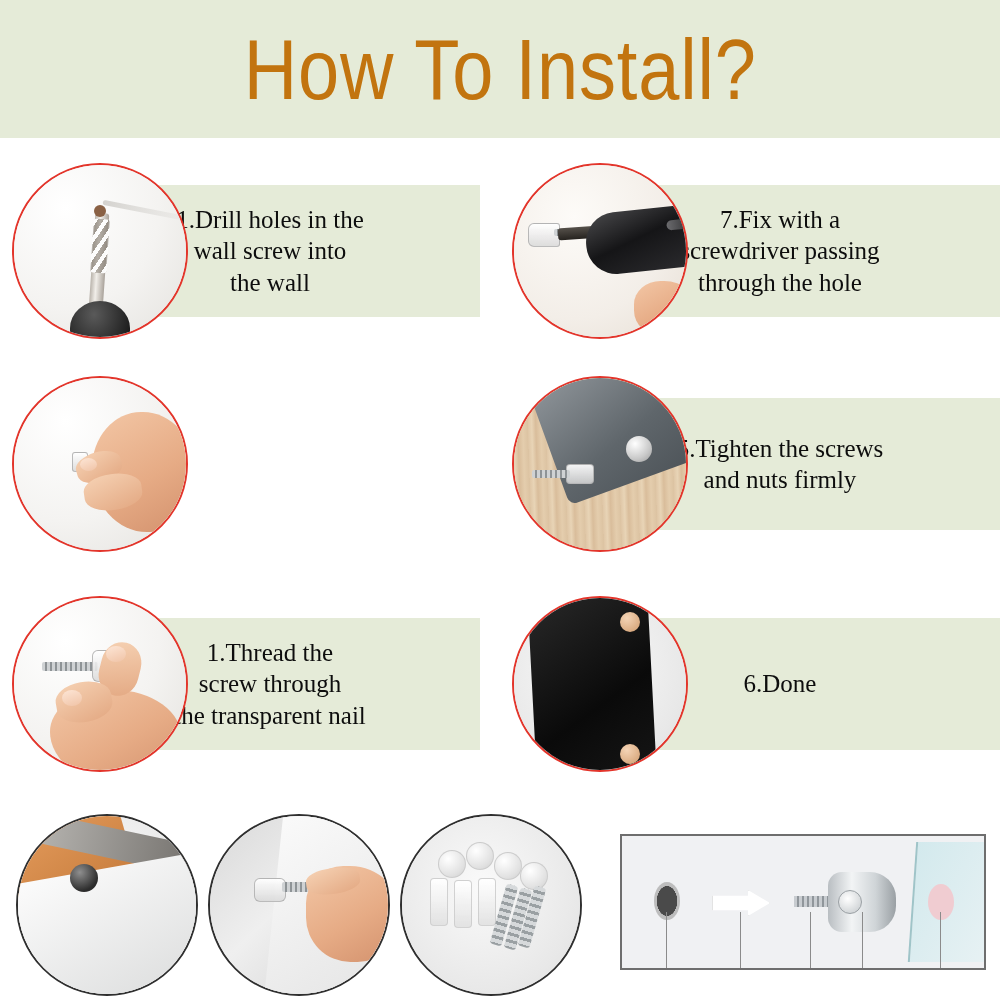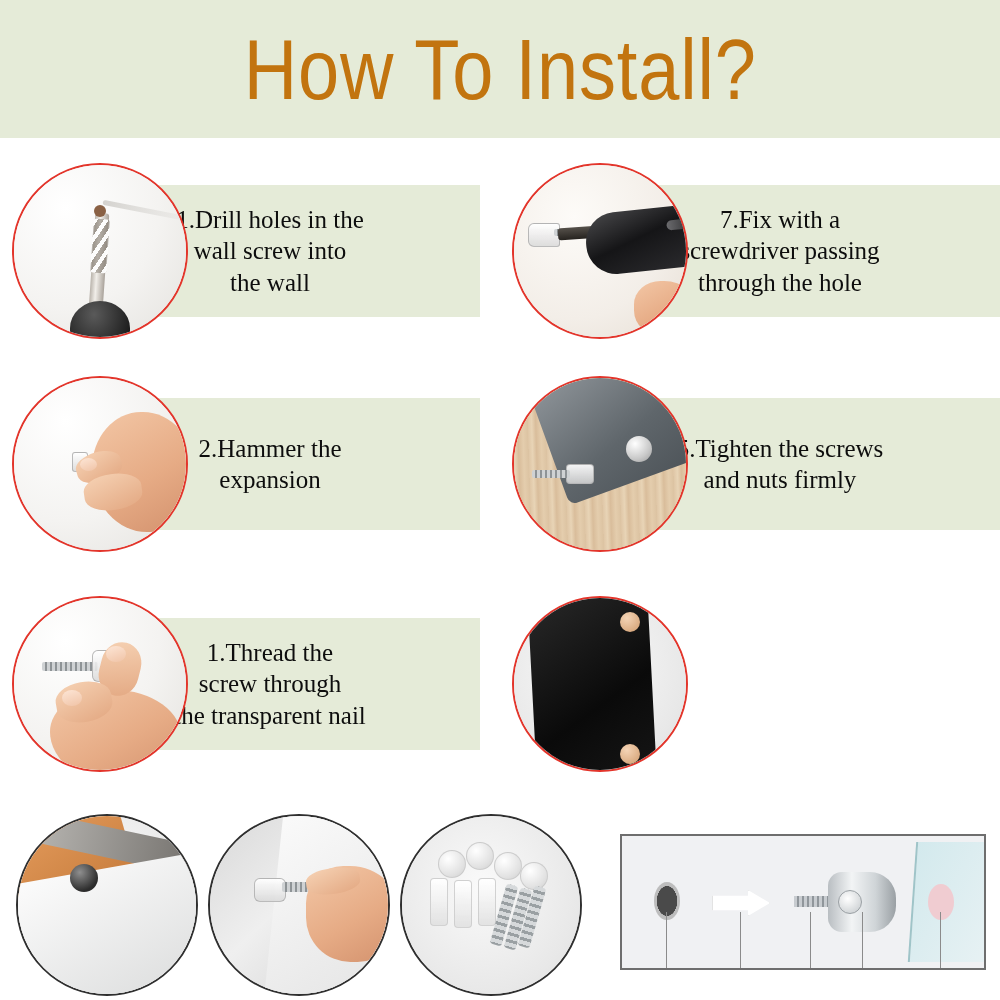--- a/index.html
+++ b/index.html
@@ -330,24 +330,20 @@
       <div class="ph drill-chuck"></div>
       <div class="ph drill-machine"></div>
       <div class="ph hand" style="left:120px;top:116px;width:64px;height:56px;"></div>
     </div>
   </div>
 </div>
 
 <div class="step-row" style="top:376px;">
 
   <div class="step-cell left">
-    <div class="band">
-      <div class="step-text">2.Hammer the
-expansion</div>
-    </div>
     <div class="circle-photo">
       <div class="wall-bg"></div>
       <div class="ph anchor" style="left:58px;top:74px;width:14px;height:18px;"></div>
       <div class="ph hand" style="left:78px;top:34px;width:104px;height:120px;border-radius:48% 52% 46% 54%;"></div>
       <div class="ph finger" style="left:62px;top:74px;width:46px;height:30px;transform:rotate(-16deg);"></div>
       <div class="ph nail" style="left:66px;top:80px;width:17px;height:13px;"></div>
       <div class="ph finger" style="left:70px;top:96px;width:58px;height:36px;transform:rotate(-8deg);"></div>
     </div>
   </div>
 
@@ -380,20 +376,23 @@
       <div class="ph anchor" style="left:78px;top:52px;width:26px;height:30px;border-radius:6px;"></div>
       <div class="ph hand" style="left:36px;top:92px;width:132px;height:96px;border-radius:46% 54% 40% 60%;"></div>
       <div class="ph finger" style="left:86px;top:44px;width:40px;height:54px;transform:rotate(14deg);"></div>
       <div class="ph nail" style="left:92px;top:48px;width:20px;height:16px;"></div>
       <div class="ph finger" style="left:42px;top:84px;width:56px;height:40px;transform:rotate(-10deg);"></div>
       <div class="ph nail" style="left:48px;top:92px;width:20px;height:16px;"></div>
     </div>
   </div>
 
   <div class="step-cell right">
+    <div class="band" style="width:440px;left:60px;">
+      <div class="step-text">6.Done</div>
+    </div>
     <div class="circle-photo">
       <div class="soft-bg"></div>
       <div class="ph" style="left:104px;top:-6px;width:26px;height:186px;background:linear-gradient(90deg,#d8cec3,#f1ece5);"></div>
       <div class="ph panel-black"></div>
       <div class="ph standoff" style="left:106px;top:14px;width:20px;height:20px;background:radial-gradient(circle at 35% 30%,#f4d4b6,#d09c6e);"></div>
       <div class="ph standoff" style="left:106px;top:146px;width:20px;height:20px;background:radial-gradient(circle at 35% 30%,#f4d4b6,#d09c6e);"></div>
     </div>
   </div>
 </div>
 

